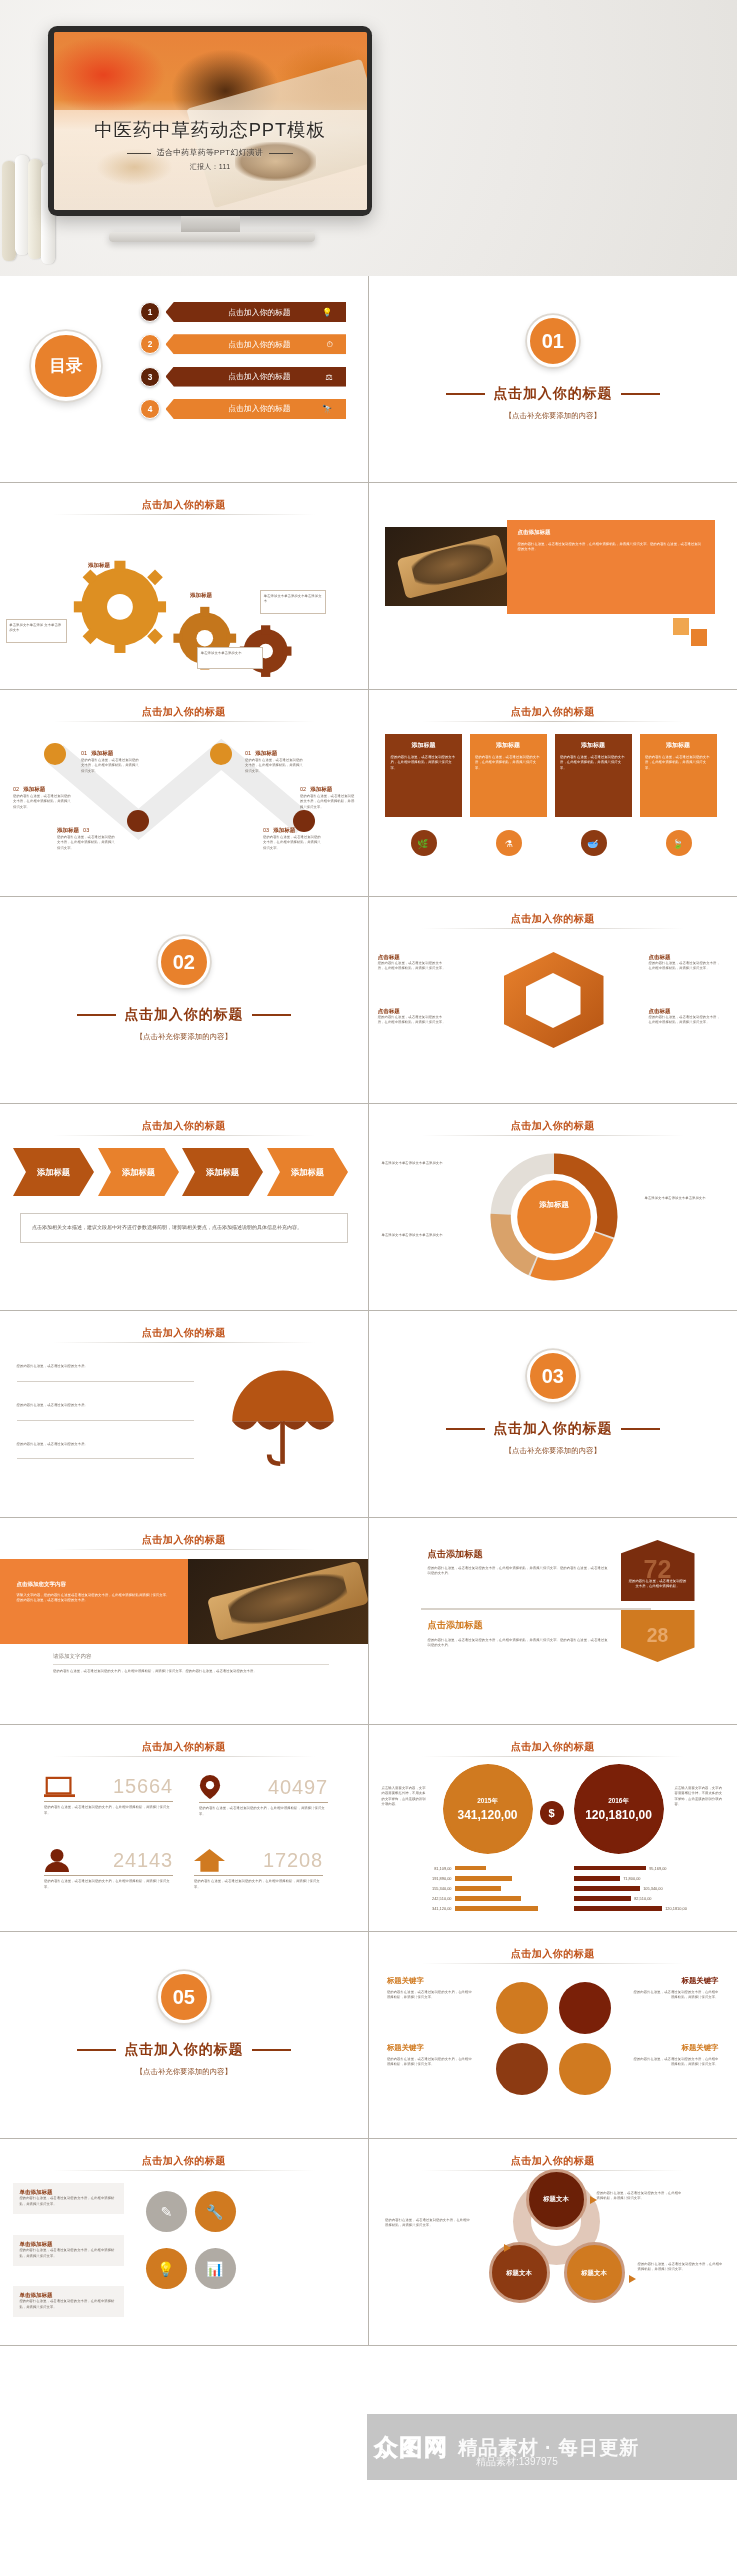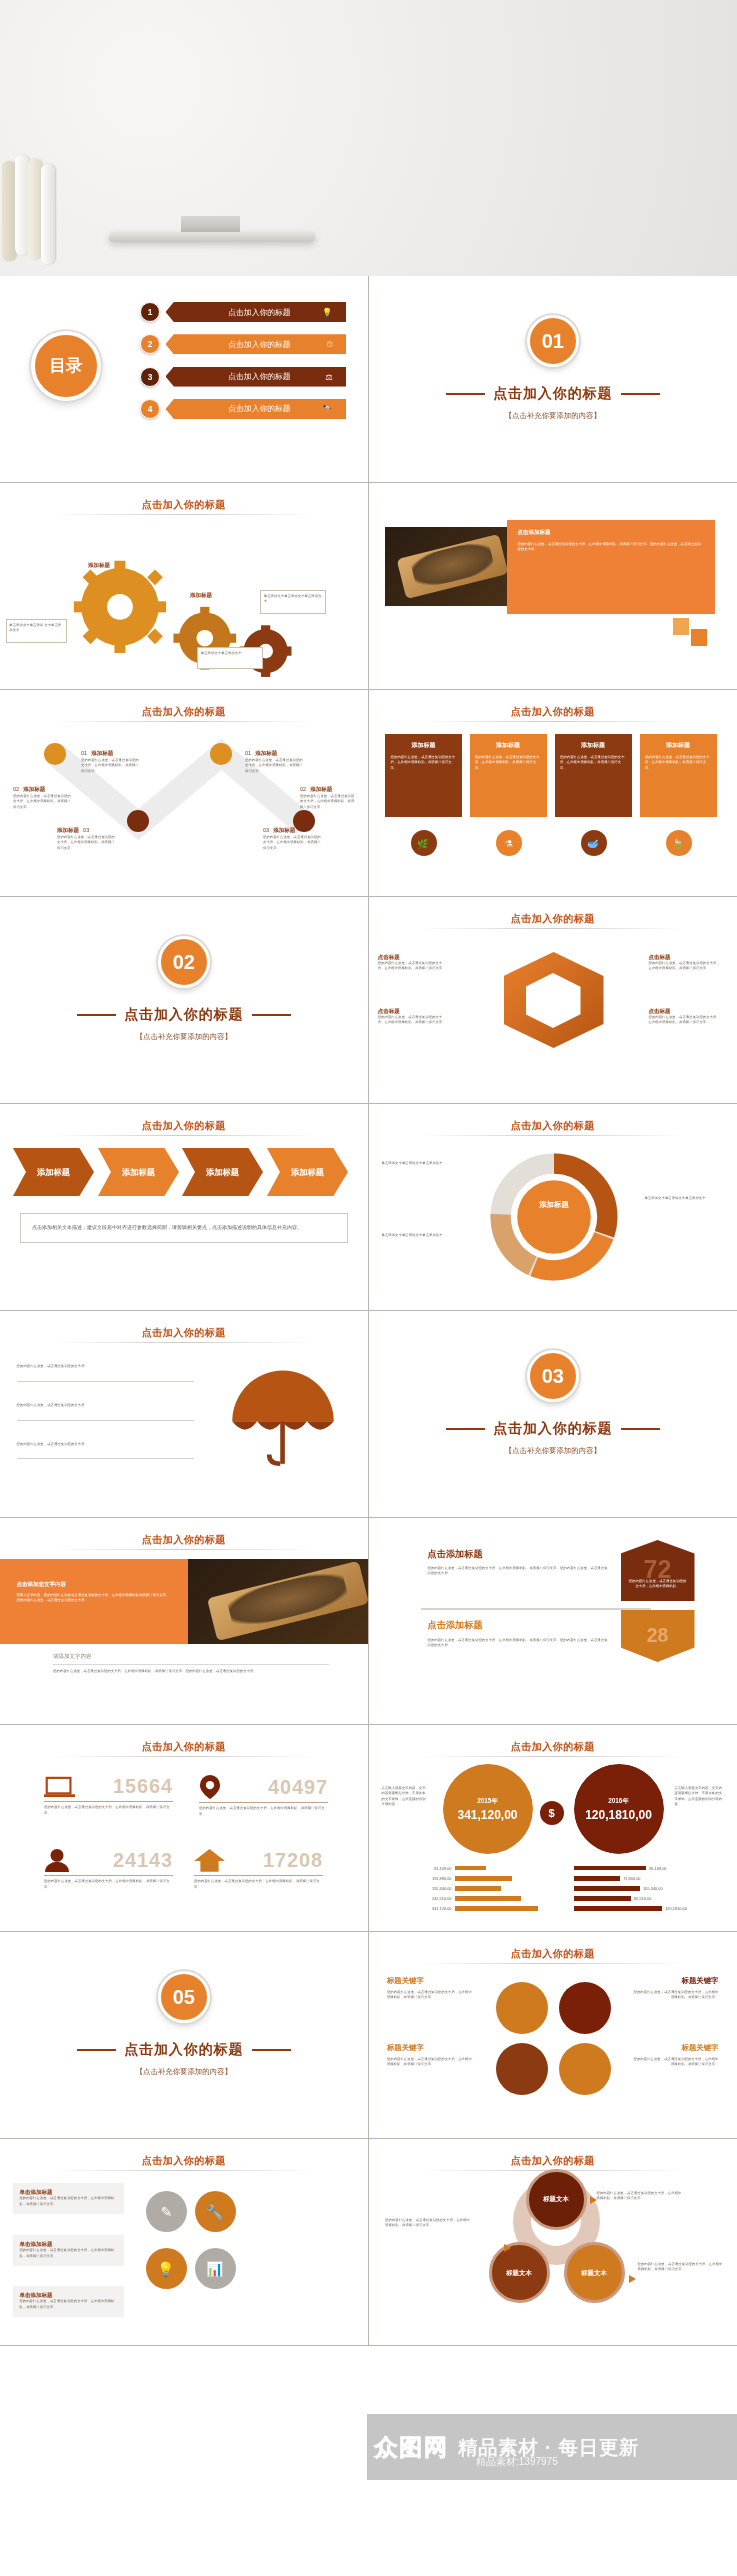--- a/index.html
+++ b/index.html
@@ -121,21 +121,21 @@
 
   
   .hexa { clip-path:polygon(50% 0,100% 25%,100% 75%,50% 100%,0 75%,0 25%); }
   .hex-arrow { clip-path:polygon(0 0, 82% 0, 100% 50%, 82% 100%, 0 100%, 16% 50%); }
 
   
   .pent { clip-path:polygon(50% 0,100% 22%,100% 100%,0 100%,0 22%); }
   .pent-dn { clip-path:polygon(0 0,100% 0,100% 72%,50% 100%,0 72%); }
 
   
-  .stat-num { font-size:20px; color:#d9c7b3; font-weight:700; letter-spacing:0.9px; }
+  .stat-num { font-size:20px; color:#d9c7b3; font-weight:400; letter-spacing:0.9px; }
   .stat-line { height:0.9px; background:#b9a68f; }
 
   
   .coin { border-radius:50%; display:flex; flex-direction:column; align-items:center;
       justify-content:center; color:#fff; position:absolute; }
   .coin .yr { font-size:6.4px; font-weight:700; margin-bottom:2.8px; }
   .coin .vl { font-size:12px; font-weight:700; line-height:1.05; text-align:center; }
   .barrow { display:flex; align-items:center; height:6.4px; margin-bottom:3.7px; font-size:3.9px; color:#6b5a48;}
   .bar { height:4.6px; }
 
@@ -157,20 +157,38 @@
 <div class="hero">
   <div class="hero-bg"></div>
 
   <div class="papers">
     <div class="paper p1"></div>
       <div class="paper p2"></div>
     <div class="paper p3"></div>
       <div class="paper p4"></div>
   </div>
 
+  <div class="screen-frame">
+    <div class="screen">
+      <div class="blur-a"></div>
+        <div class="blur-b"></div>
+        <div class="blur-c"></div>
+      <div class="tray"></div>
+        <div class="herb1"></div>
+        <div class="herb2"></div>
+      <div class="glass"></div>
+      <div class="screen-title-wrap">
+        <div class="screen-title">中医药中草药动态PPT模板</div>
+        <div class="screen-sub">
+          <span class="dash"></span><span>适合中药草药等PPT幻灯演讲</span><span class="dash r"></span>
+        </div>
+        <div class="screen-rep">汇报人：111</div>
+      </div>
+    </div>
+  </div>
   <div class="stand-neck"></div>
   <div class="stand-base"></div>
 </div>
 
 <div class="grid">
 
   <div class="row">
     <div class="slide">
       <div class="cat-circle">目录</div>
       <div class="cat-list">

